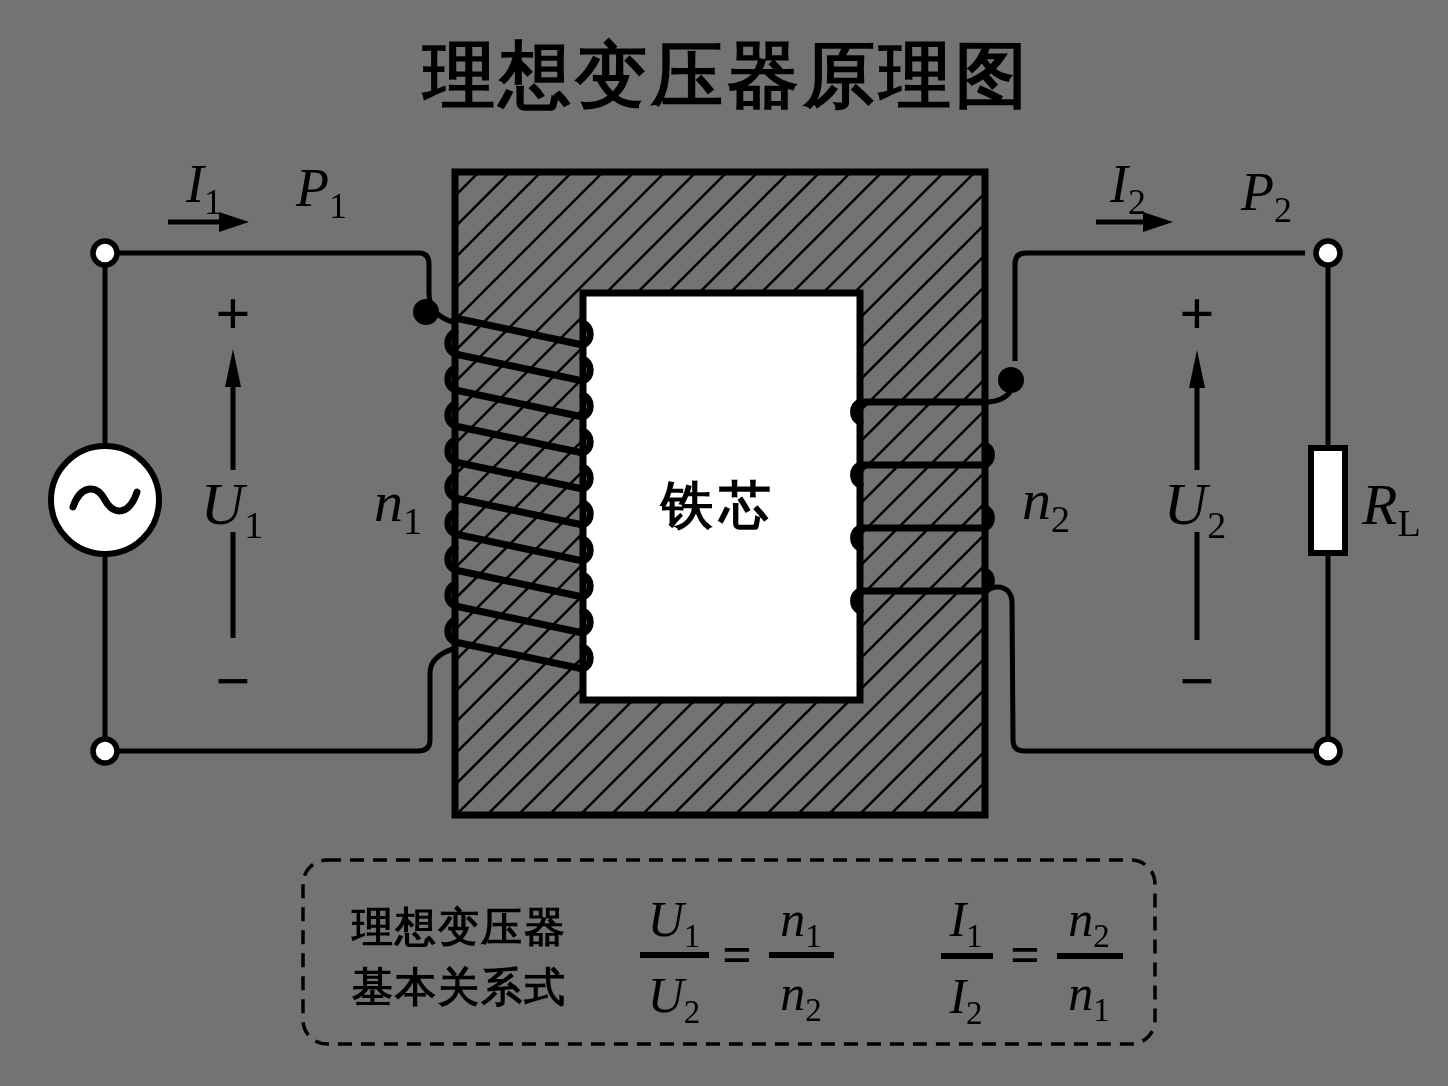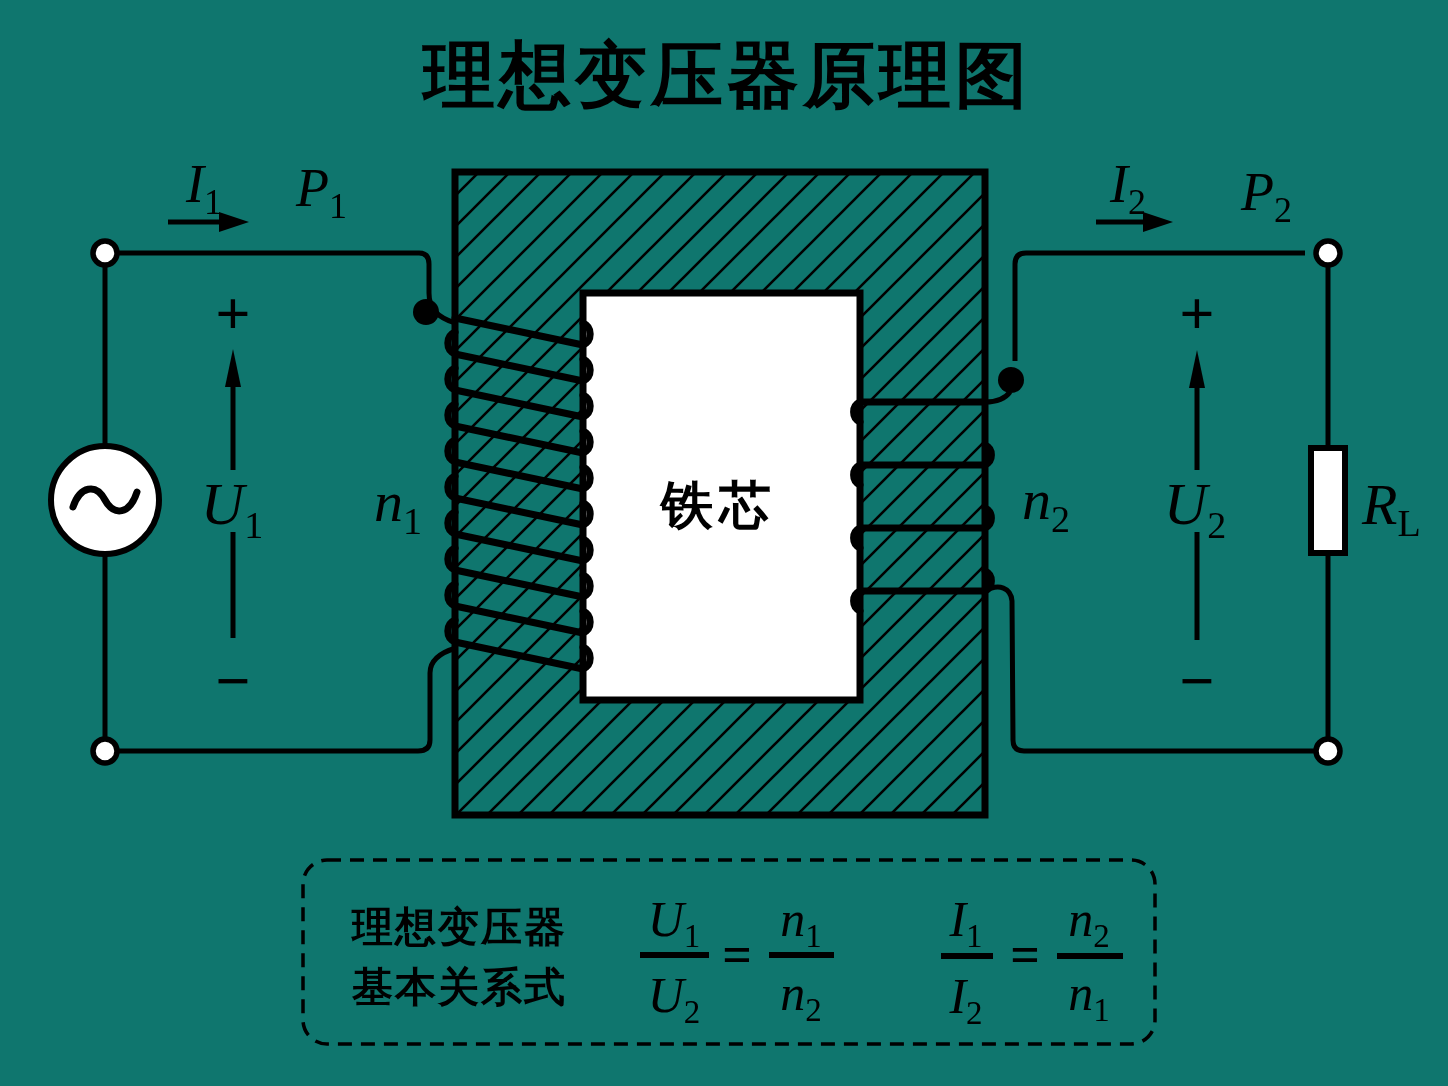--- a/index.html
+++ b/index.html
@@ -1,16 +1,16 @@
 <!DOCTYPE html>
 <html><head>
 <meta charset="utf-8">
 <style>
   html,body{margin:0;padding:0;background:#ffffff;}
-  .stage{position:relative;width:1448px;height:1086px;background:#0f766e;overflow:hidden;}
+  .stage{position:relative;width:1448px;height:1086px;background:#737373;overflow:hidden;}
   svg{display:block;}
   .t-var{font-family:"Liberation Serif","DejaVu Serif",serif;font-style:italic;fill:#000;}
   .t-sub{font-style:normal;}
   .t-cjk{font-family:"Liberation Serif","DejaVu Serif",serif;font-weight:bold;fill:#000;}
   .t-sign{font-family:"Liberation Serif","DejaVu Serif",serif;fill:#000;font-weight:bold;}
   .wire{stroke:#000;stroke-width:5;fill:none;}
   .coil{stroke:#000;stroke-width:7;fill:none;stroke-linecap:round;}
   .outline{stroke:#000;stroke-width:7;}
 </style>
 </head>

